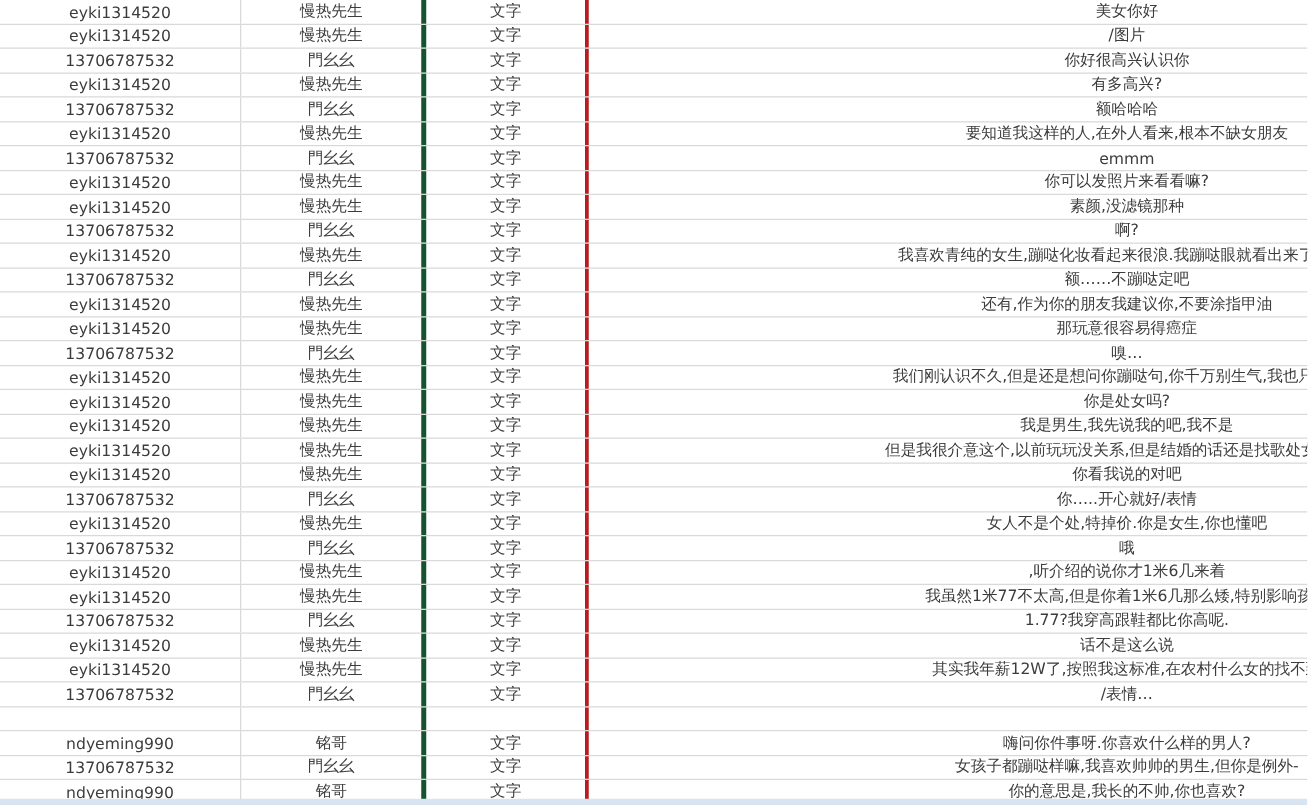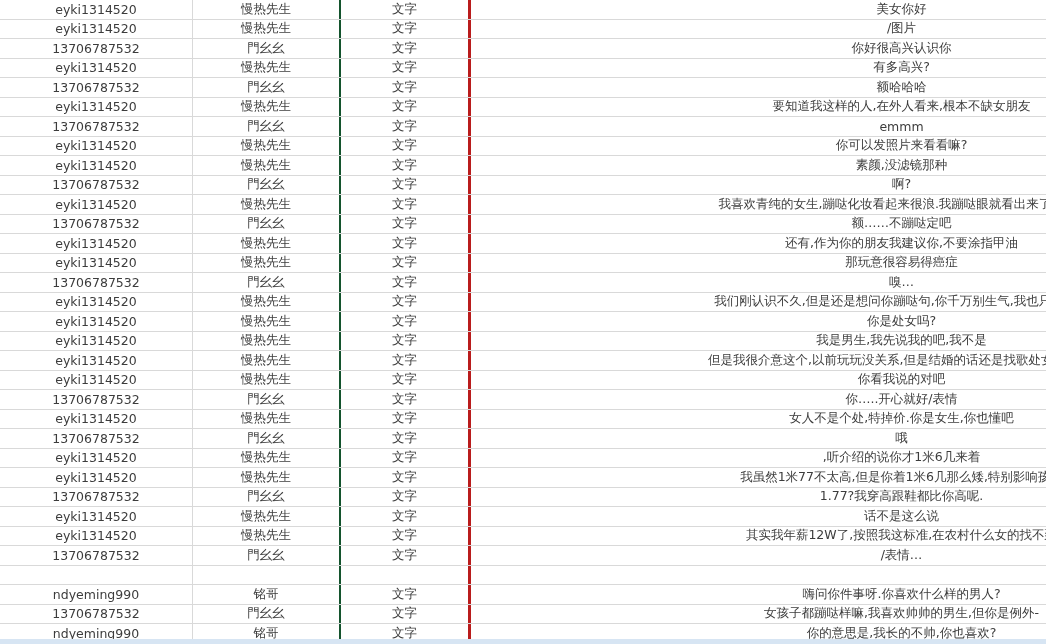--- a/index.html
+++ b/index.html
@@ -33,21 +33,21 @@
     display: flex;
     align-items: center;
     justify-content: center;
     font-size: 12.5px;
     color: #3c3c3c;
     white-space: nowrap;
     overflow: hidden;
     box-sizing: border-box;
   }
   .c-account  { width: 193px; border-right: 1px solid #d9d9d9; }
-  .c-nickname { width: 148px; border-right: 2px solid #14532d; }
+  .c-nickname { width: 148px; border-right: 4px solid #14532d; }
   .c-type     { width: 130px; border-right: 3px solid #b91c1c; }
   .c-message  { width: 861px; }
   .scroll-band {
     position: absolute;
     left: 0;
     bottom: 0;
     width: 1046px;
     height: 5px;
     background: #d7e5f3;
     z-index: 5;

